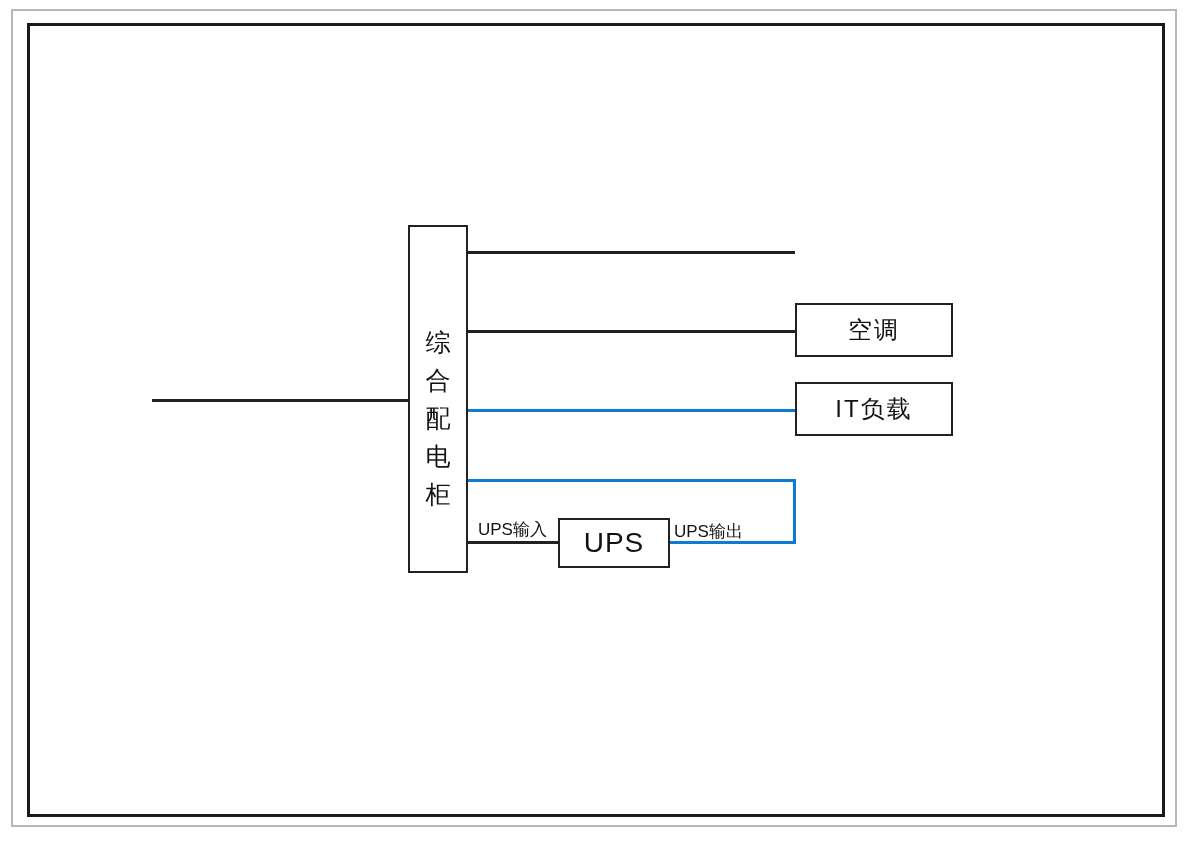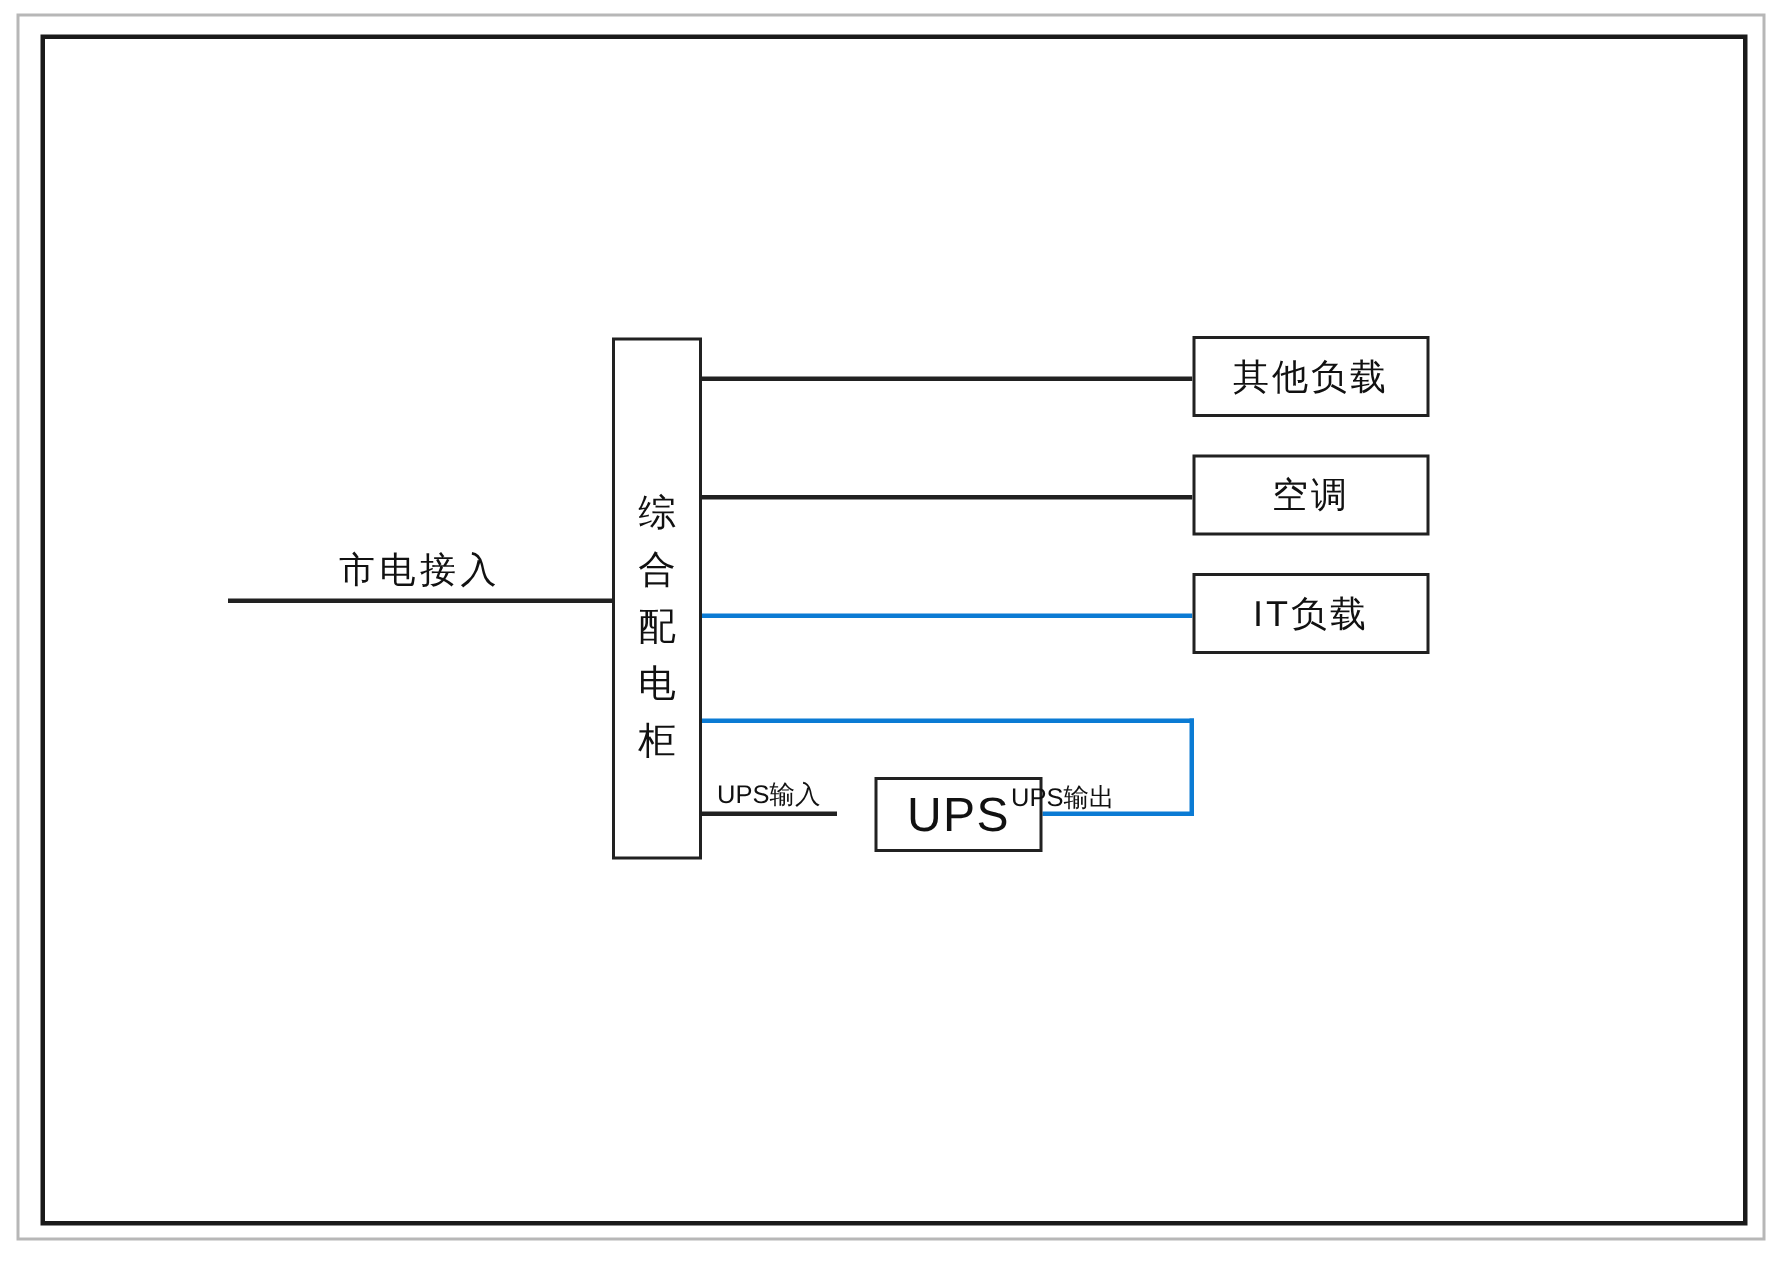--- a/index.html
+++ b/index.html
@@ -106,24 +106,23 @@
   .ups-box {
     position: absolute;
     left: 558px; top: 518px;
     width: 112px; height: 50px;
     border: 2px solid #212121;
     box-sizing: border-box;
     background: #ffffff;
     display: flex;
     align-items: center;
     justify-content: center;
-    font-size: 32px;
+    font-size: 28px;
     color: #111;
     letter-spacing: 1px;
-    margin-left: 25px;
   }
   .ups-in-label, .ups-out-label {
     position: absolute;
     font-size: 17px;
     color: #111;
     white-space: nowrap;
   }
   .ups-in-label  { left: 478px; top: 518px; }
   .ups-out-label { left: 674px; top: 520px; }
 
@@ -149,40 +148,36 @@
   }
 </style>
 </head>
 <body>
 
 <div class="canvas">
 
   <div class="outer-border"></div>
   <div class="inner-frame"></div>
 
-  <div class="mains-label">市电接入</div>
   <div class="line h black mains-line"></div>
 
   <div class="cabinet">
     <div class="cabinet-text">综合配电柜</div>
   </div>
 
   <div class="line h black line-other"></div>
   <div class="line h black line-ac"></div>
   <div class="line h blue line-it"></div>
 
   <div class="line h blue loop-top"></div>
   <div class="line v blue loop-vert"></div>
   <div class="line h blue loop-bottom"></div>
 
   <div class="line h black ups-in-line"></div>
 
-  <div class="load-box load-other">
-    <span>其他负载</span>
-  </div>
   <div class="load-box load-ac">
     <span>空调</span>
   </div>
   <div class="load-box load-it">
     <span>IT负载</span>
   </div>
 
   <div class="ups-in-label">UPS输入</div>
   <div class="ups-box">
     <span>UPS</span>

